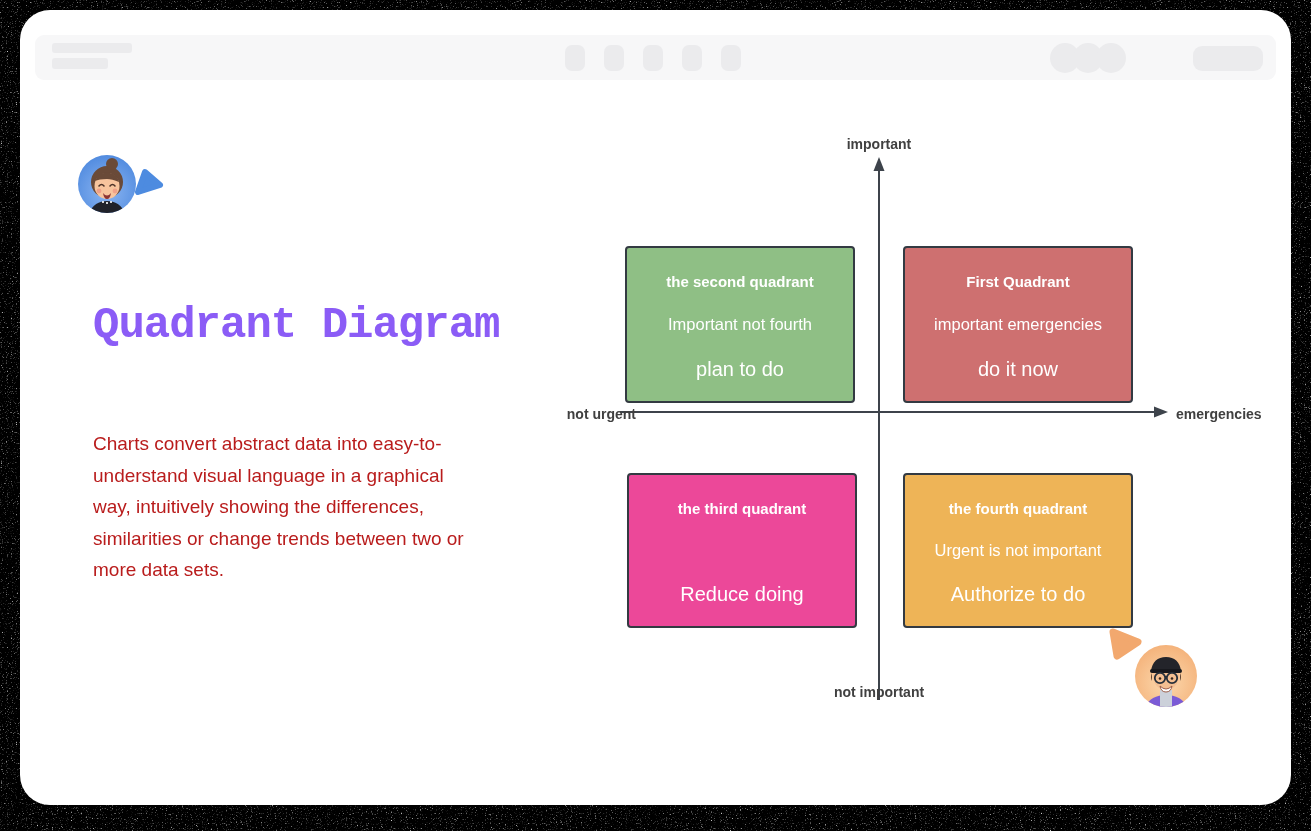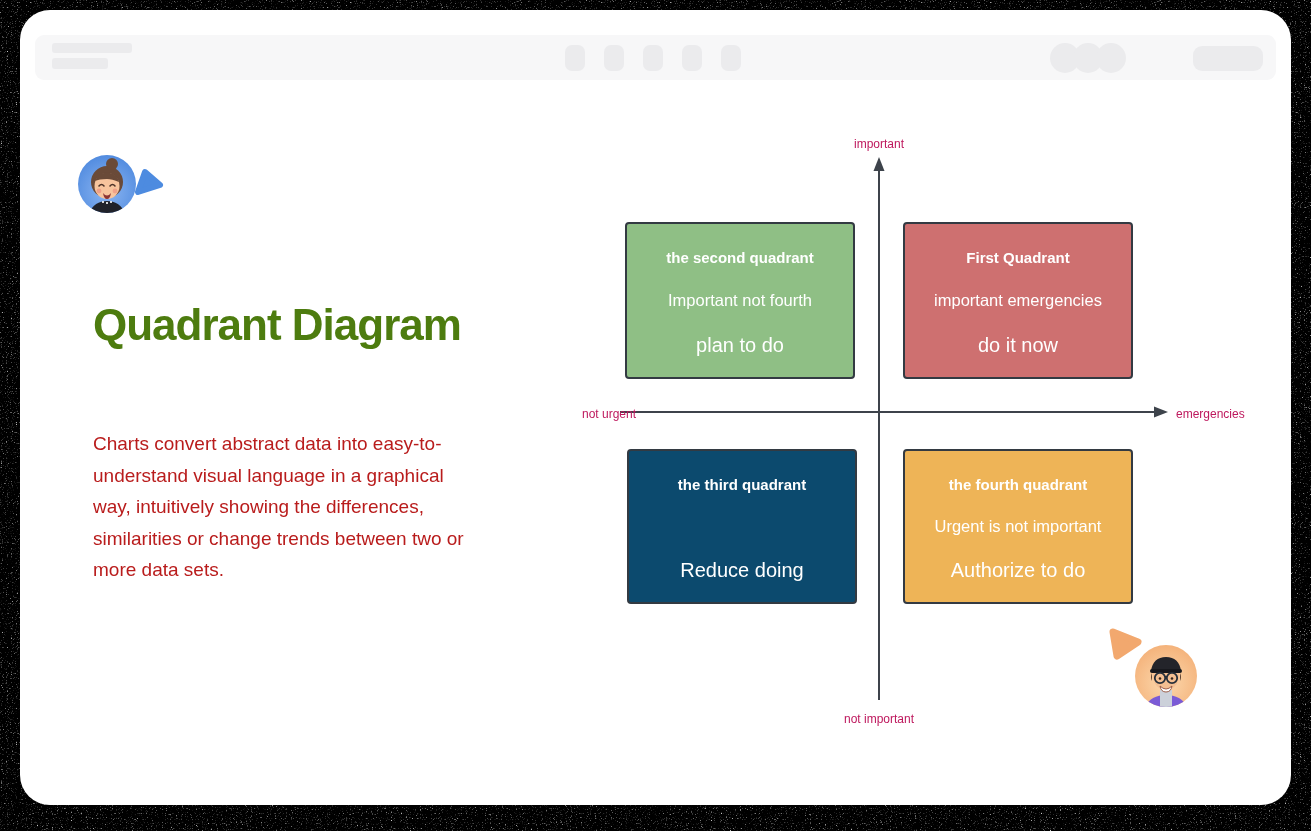--- a/index.html
+++ b/index.html
@@ -28,46 +28,46 @@
   .sq4 { left: 647px; } .sq5 { left: 686px; }
   .ph-circle { top: 8px; width: 30px; height: 30px; border-radius: 50%; }
   .c1 { left: 1015px; } .c2 { left: 1038px; } .c3 { left: 1061px; }
   .ph-btn { left: 1158px; top: 11px; width: 70px; height: 25px; border-radius: 9px; }
 
   
   .avatar1 { position: absolute; left: 58px; top: 145px; width: 58px; height: 58px; }
   .cursor1 { position: absolute; left: 112px; top: 156px; width: 32px; height: 32px; }
   .page-title {
     position: absolute; left: 73px; top: 290px; width: 480px;
-    font-family: Liberation Sans, sans-serif;
-    font-size: 44px; font-weight: bold; color: #4d7c0f; letter-spacing: -1px;
+    font-family: Liberation Mono, monospace;
+    font-size: 44px; font-weight: bold; color: #8b5cf6; letter-spacing: -1px;
   }
   .page-desc {
     position: absolute; left: 73px; top: 418px; width: 378px;
     font-size: 19px; line-height: 31.5px; color: #b91c1c;
   }
 
   
   .axes { position: absolute; inset: 0; pointer-events: none; }
 
   .axis-label {
-    position: absolute; font-size: 12px; font-weight: 400; color: #be185d;
+    position: absolute; font-size: 14px; font-weight: 700; color: #404040;
     white-space: nowrap;
   }
   #lbl-top    { left: 859px; top: 134px; transform: translate(-50%, -50%); }
-  #lbl-bottom { left: 859px; top: 709px; transform: translate(-50%, -50%); }
+  #lbl-bottom { left: 859px; top: 682px; transform: translate(-50%, -50%); }
   #lbl-left   { left: 616px; top: 404px; transform: translate(-100%, -50%); }
   #lbl-right  { left: 1156px; top: 404px; transform: translate(0, -50%); }
 
   .qbox {
     position: absolute; width: 230px; height: 157px;
     border: 2px solid #333a42; border-radius: 4px;
     display: flex; flex-direction: column; justify-content: space-between;
     align-items: center; text-align: center;
-    padding: 25px 14px 20px 14px; color: #ffffff;
+    padding: 25px 14px 20px 14px; color: #ffffff; margin-top: 24px;
   }
   #q-tl { left: 605px; top: 212px; }
   #q-tr { left: 883px; top: 212px; }
   #q-bl { left: 607px; top: 439px; height: 155px; }
   #q-br { left: 883px; top: 439px; height: 155px; }
   .q-title  { font-size: 15px; font-weight: 700; }
   .q-desc   { font-size: 16.5px; line-height: 1.25; }
   .q-action { font-size: 20px; }
 
   
@@ -150,21 +150,21 @@
   <div class="qbox" id="q-tl" style="background-color: rgb(143, 191, 133);">
     <div class="q-title">the second quadrant</div>
     <div class="q-desc">Important not fourth</div>
     <div class="q-action">plan to do</div>
   </div>
   <div class="qbox" id="q-tr" style="background-color: rgb(206, 112, 112); gap: 20px;">
     <div class="q-title">First Quadrant</div>
     <div class="q-desc">important emergencies</div>
     <div class="q-action">do it now</div>
   </div>
-  <div class="qbox" id="q-bl" style="background-color: #0c4a6e;">
+  <div class="qbox" id="q-bl" style="background-color: #ec4899;">
     <div class="q-title">the third quadrant</div>
     <div class="q-action">Reduce doing</div>
   </div>
   <div class="qbox" id="q-br" style="background-color: rgb(238, 180, 87); text-align: center;">
     <div class="q-title">the fourth quadrant</div>
     <div class="q-desc">Urgent is not important</div>
     <div class="q-action">Authorize to do</div>
   </div>
 
   <svg class="cursor2" viewBox="0 0 36 36">

